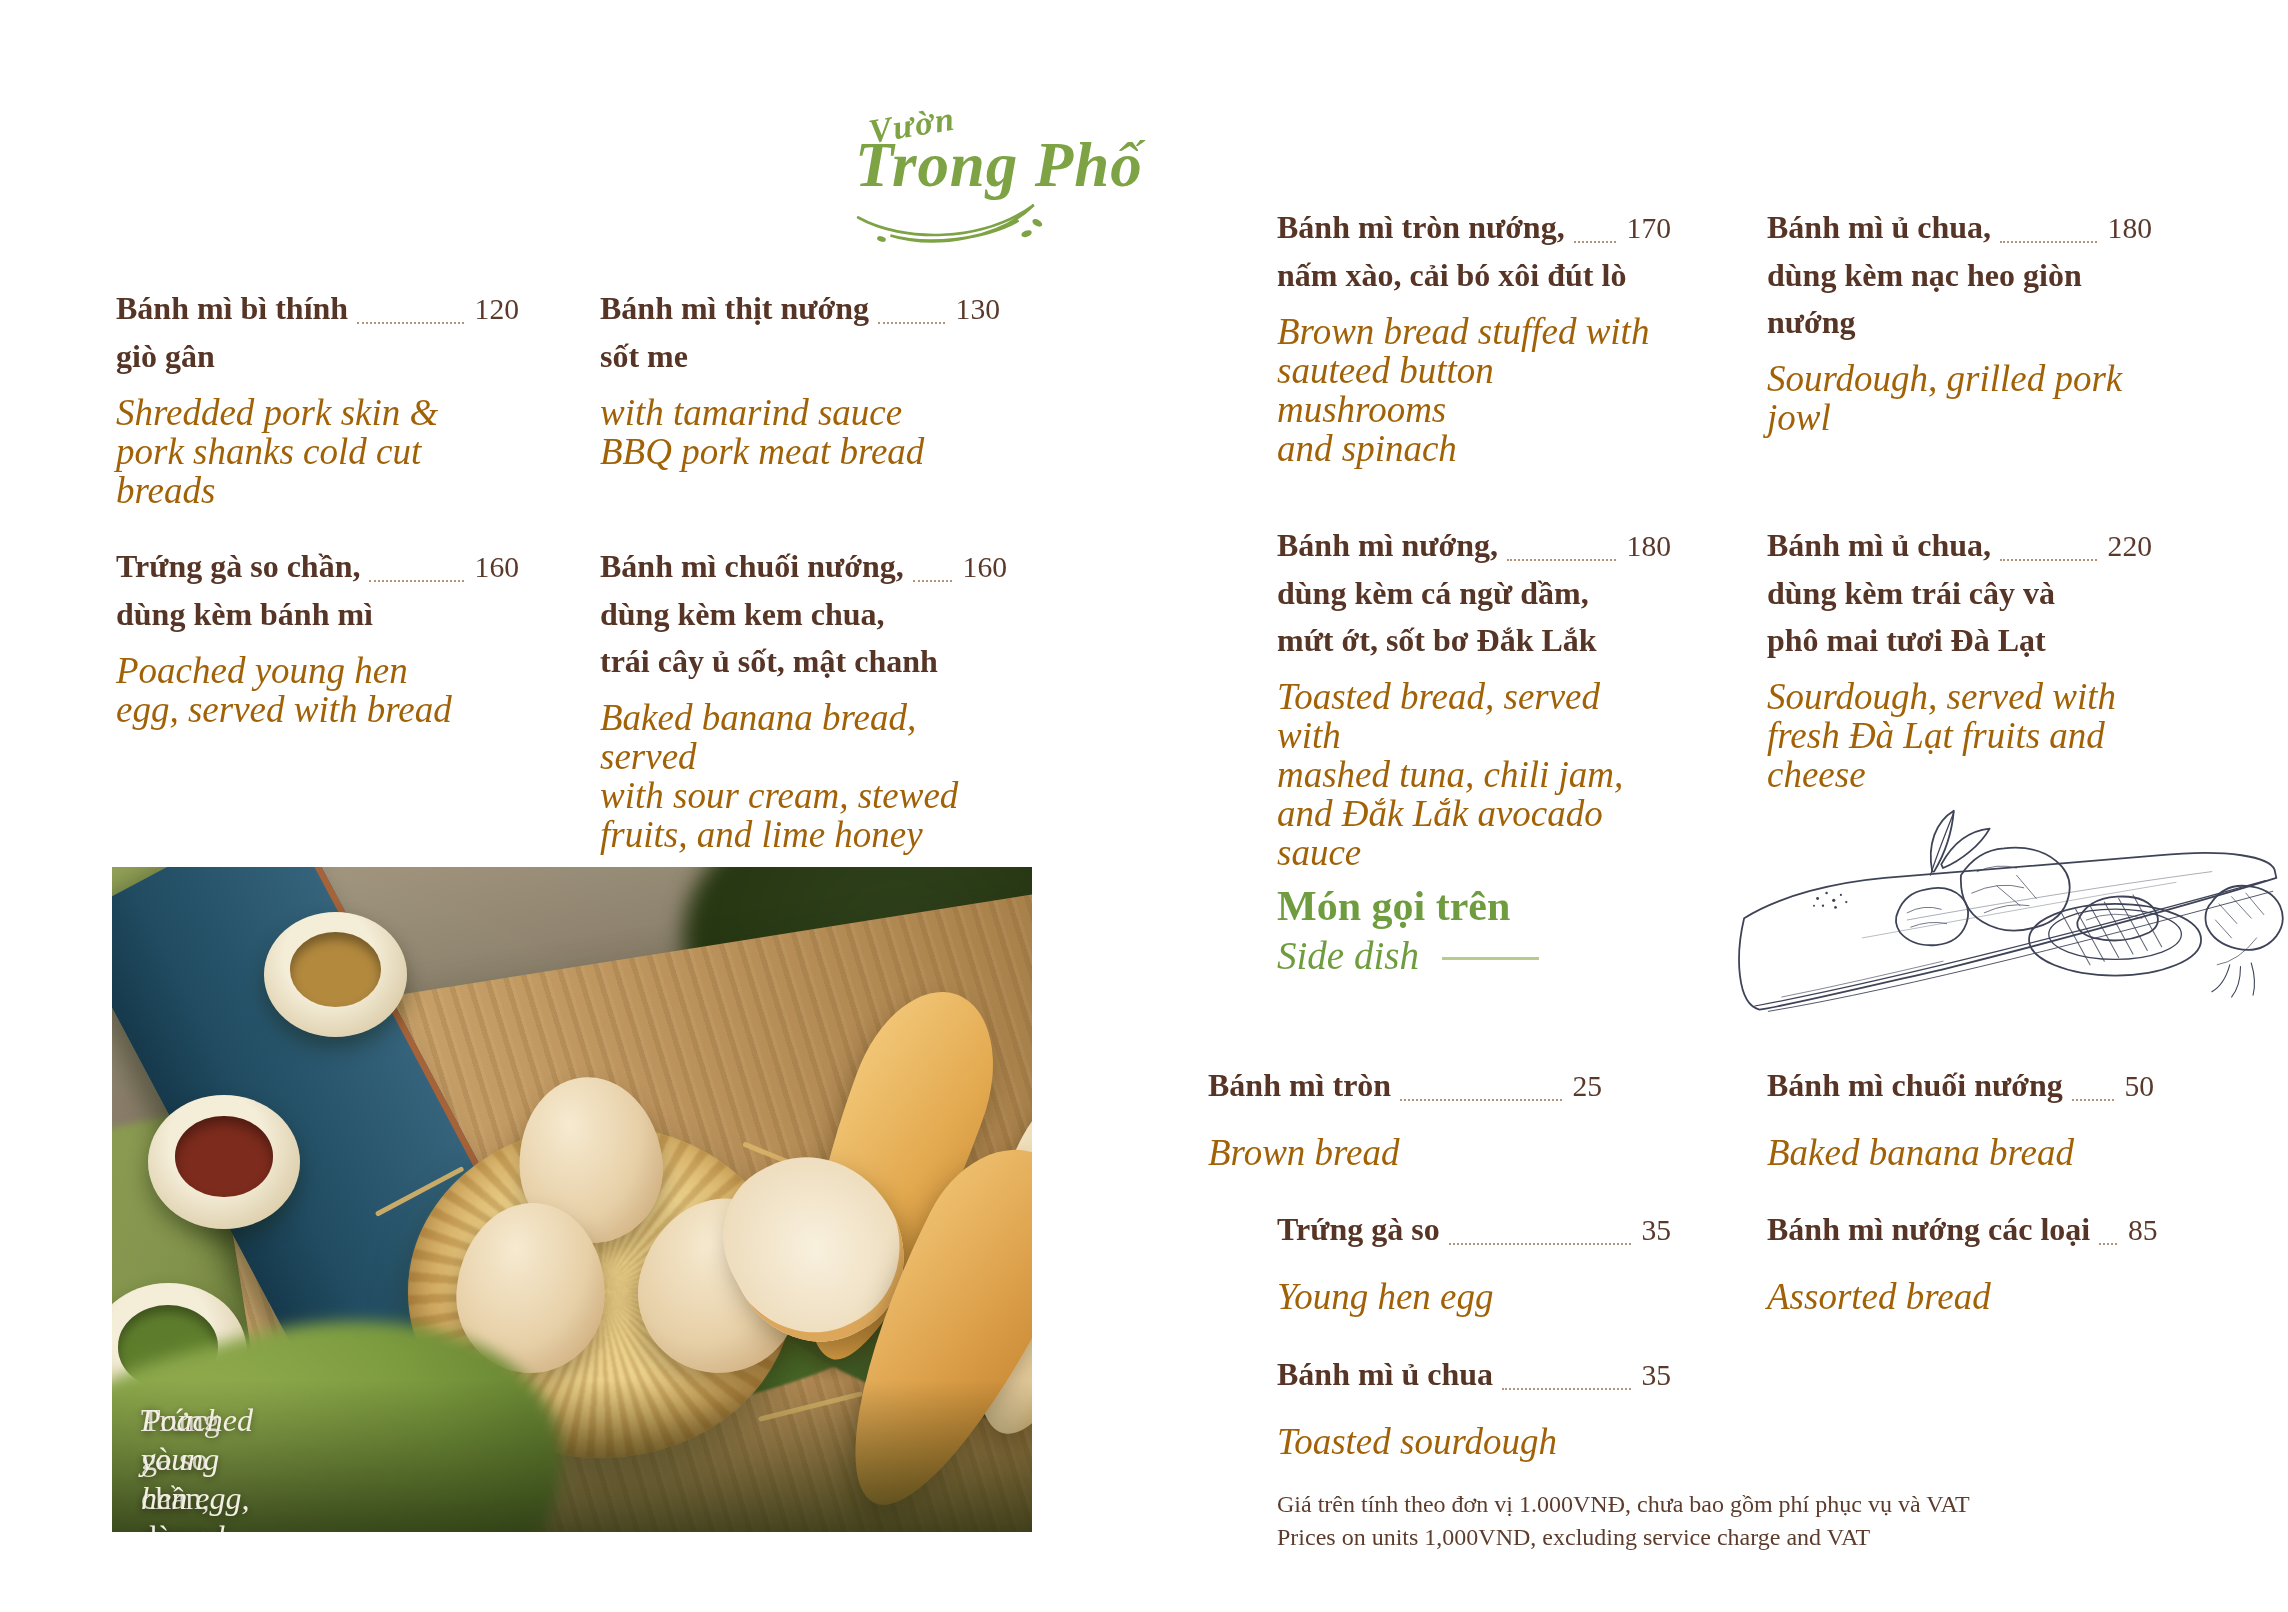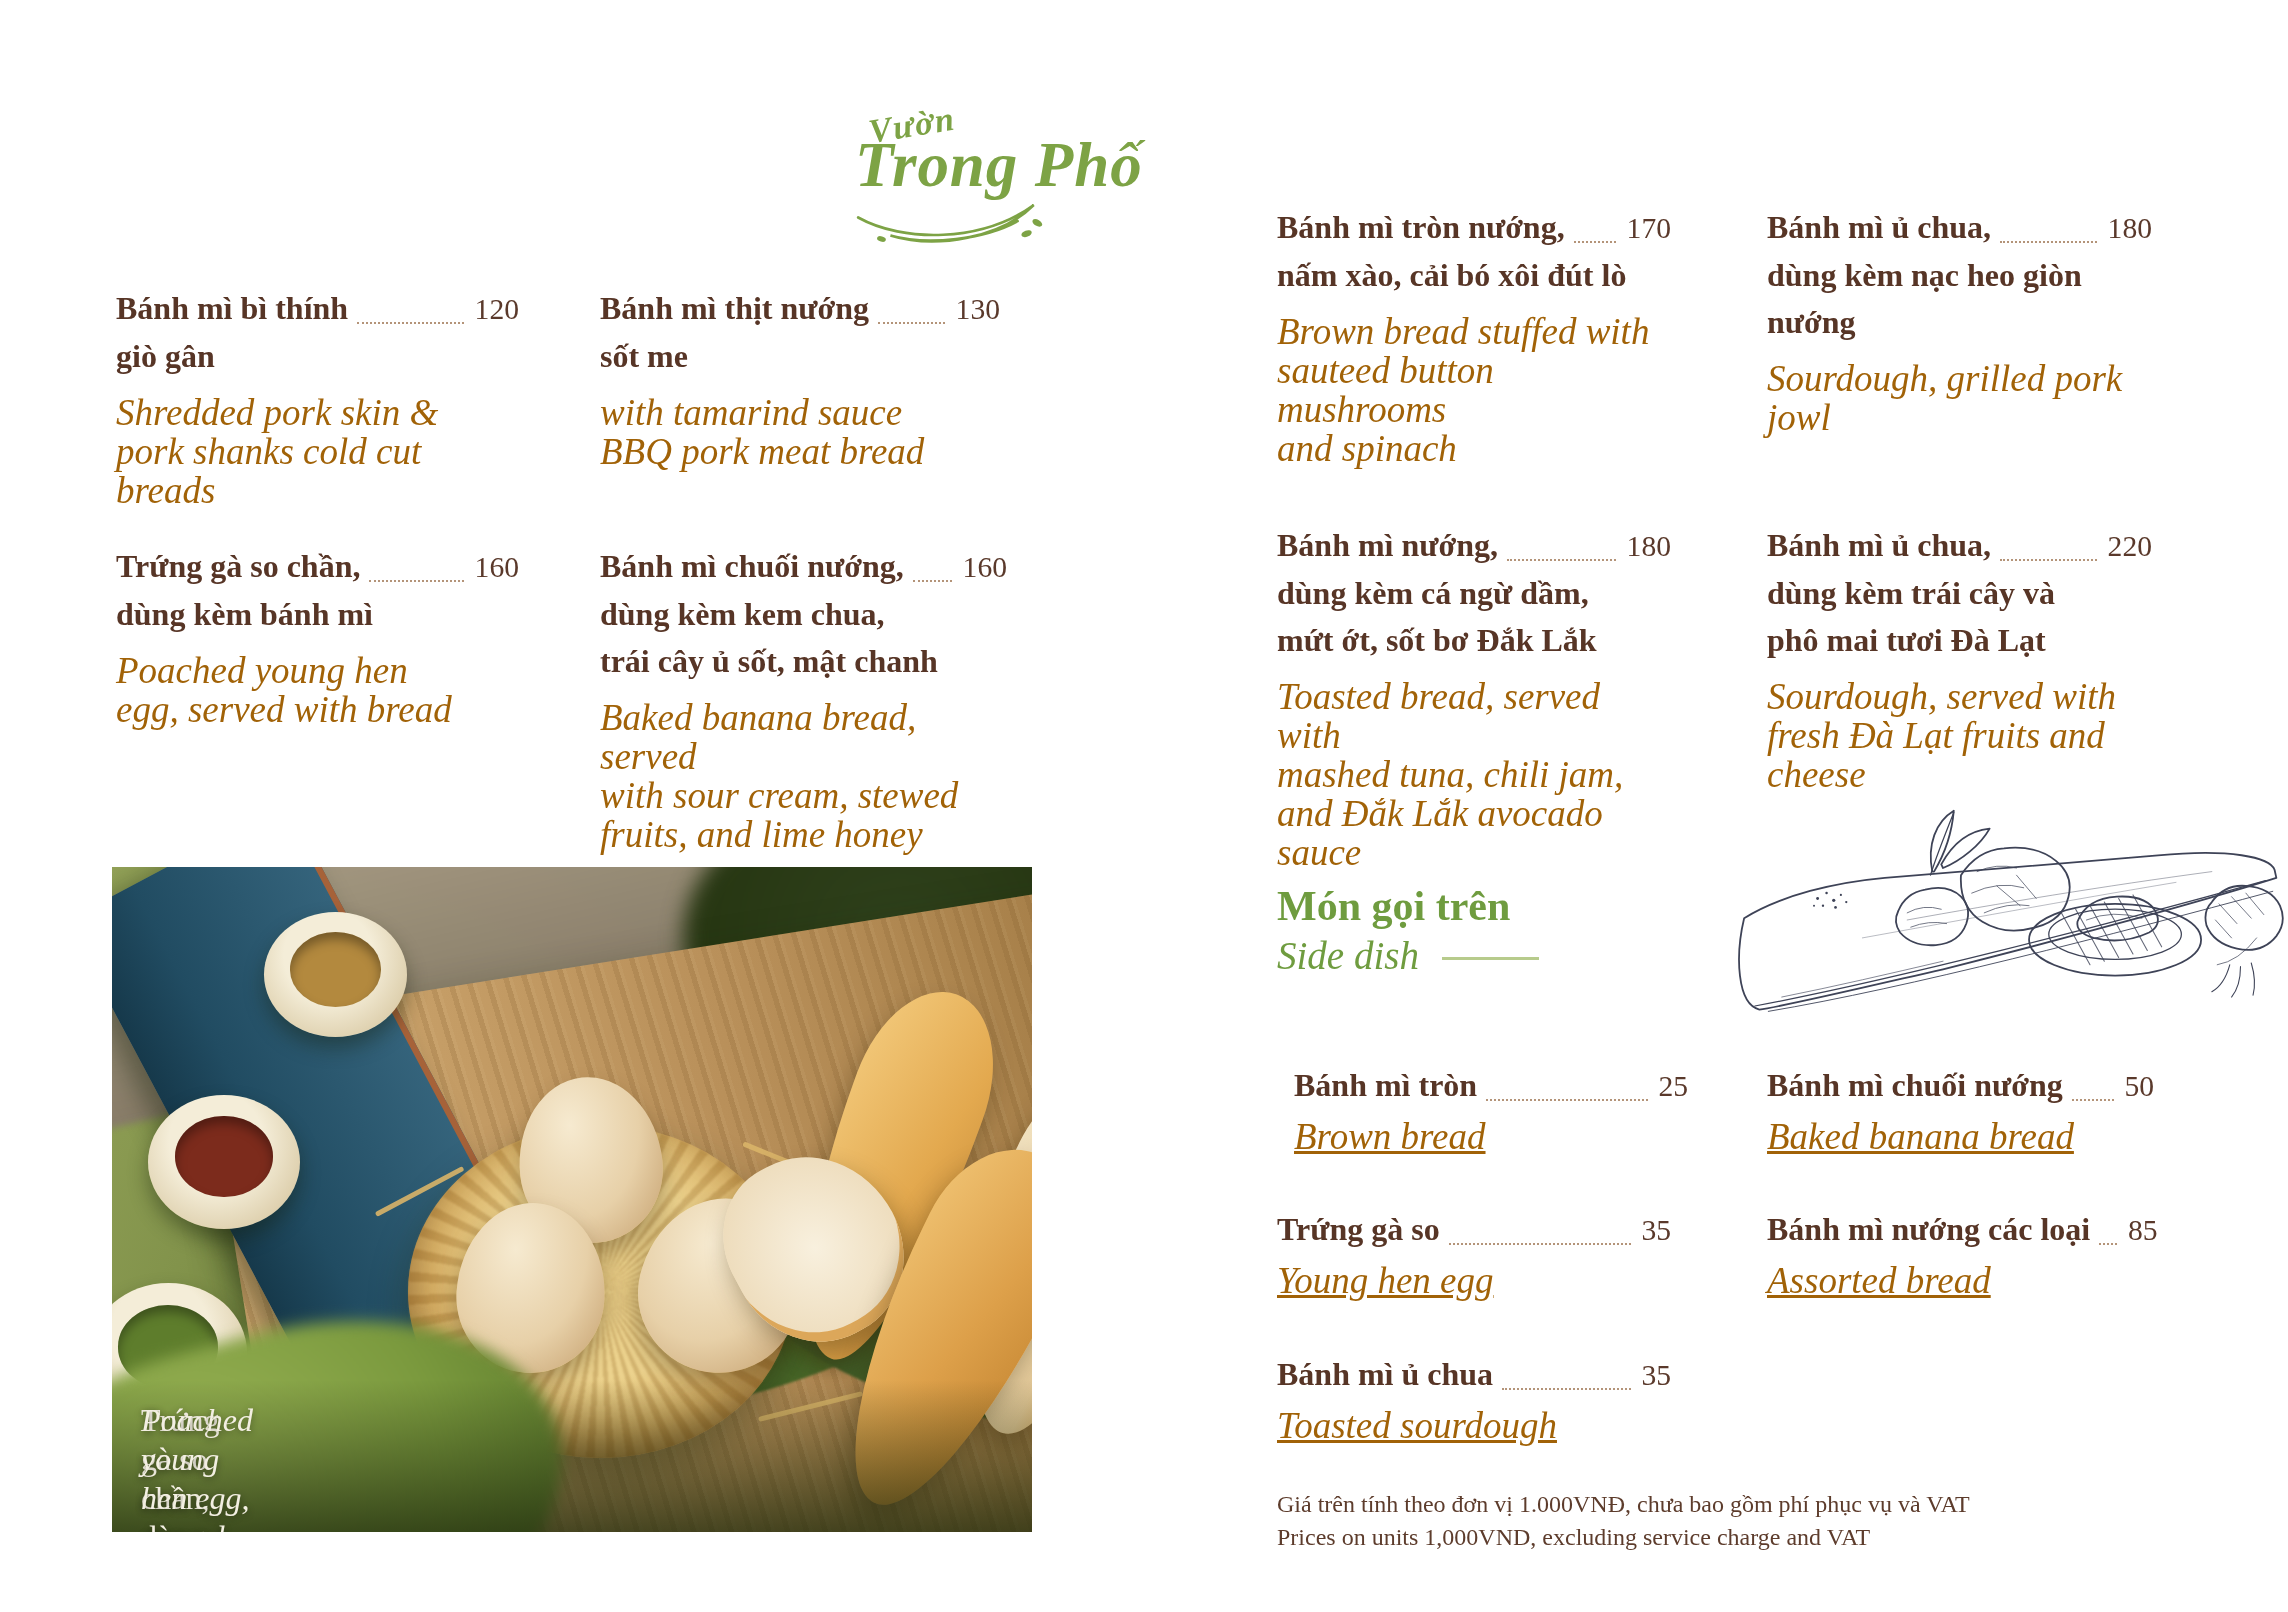--- a/index.html
+++ b/index.html
@@ -13,21 +13,21 @@
   .logo-main{font-style:italic;font-weight:bold;font-size:63px;line-height:57px;letter-spacing:0.9px;white-space:nowrap;margin-left:22px;}
   .logo-flourish{margin-top:1.8px;}
   
   .menu-item{position:absolute;}
   .name-line{font-weight:bold;font-size:32px;line-height:47px;color:#573526;white-space:nowrap;}
   .first-line{display:flex;align-items:baseline;}
   .first-line .name{white-space:nowrap;}
   .dots{flex:1;min-width:18px;border-bottom:2.7px dotted #b49479;margin:0 10.7px 9px 9px;align-self:flex-end;}
   .price{font-weight:normal;font-size:29.6px;color:#5a392b;}
   .desc{margin-top:12.5px;font-style:italic;font-size:37px;line-height:39px;color:#a16207;}
-  .side-item .desc{margin-top:7px;text-decoration:underline;}
+  .side-item .desc{margin-top:23px;}
   
   .section-head{position:absolute;left:1277px;top:881px;color:#6f9c3f;}
   .section-head .vi{font-weight:bold;font-size:42px;line-height:50px;}
   .section-head .en{font-style:italic;font-size:39px;line-height:50px;display:flex;align-items:center;}
   .section-head .dash{width:97px;height:3.6px;background:#b7cb8c;margin-left:23px;margin-top:5.4px;}
   
   .footer{position:absolute;left:1277px;top:1488px;font-size:24px;line-height:33px;color:#5d3c2c;}
   
   .photo{position:absolute;left:112px;top:867px;width:920px;height:665px;overflow:hidden;background:#5f7434;}
   .photo *{position:absolute;}
@@ -198,21 +198,21 @@
     </div>
 
   <div class="section-head">
     <div class="vi">Món gọi trên</div>
     <div class="en">
       <span>Side dish</span>
       <span class="dash"></span>
     </div>
   </div>
 
-  <div class="menu-item side-item" style="left:1294px;top:1062px;width:394px;">
+  <div class="menu-item side-item" style="left:1208px;top:1062px;width:394px;">
       <div class="name-line first-line">
         <span class="name">Bánh mì tròn</span>
         <span class="dots"></span>
         <span class="price">25</span>
       </div>
       <div class="desc">
         <div>Brown bread</div>
       </div>
     </div>
   <div class="menu-item side-item" style="left:1767px;top:1062px;width:387px;">

